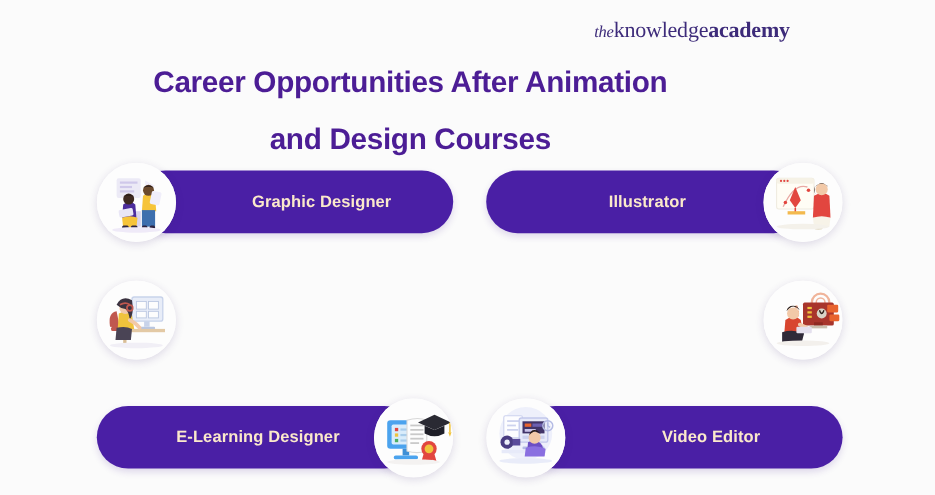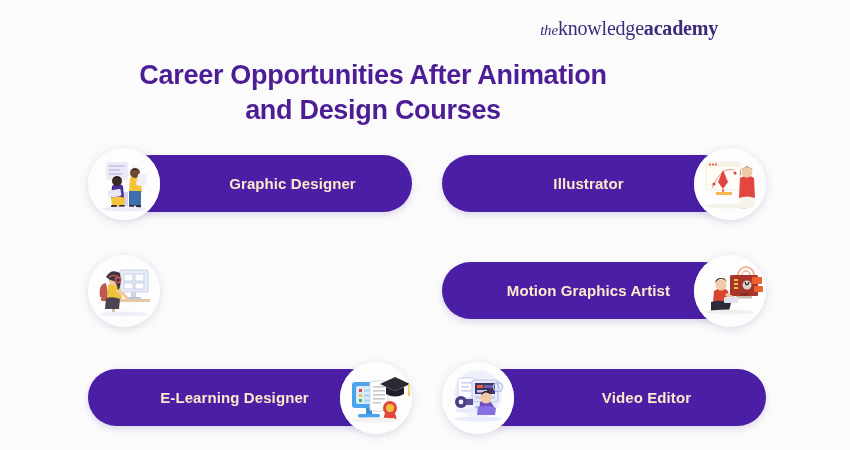--- a/index.html
+++ b/index.html
@@ -24,21 +24,21 @@
   .logo .academy { font-weight:700; }
 
   
   .title {
     position:absolute; left:0; right:0; top:58px;
     text-align:center;
     color:#4c1d95;
     font-size:27px; font-weight:700; line-height:1.28;
     letter-spacing:-0.3px;
   }
-  .title .l2 { display:block; }
+  .title .l2 { display:block;margin-top:16px; }
 
   
   .grid {
     position:absolute; left:88px; top:148px;
     width:678px;
     display:grid;
     grid-template-columns:324px 324px;
     column-gap:30px;
     row-gap:35px;
   }
@@ -177,23 +177,20 @@
           <circle cx="30" cy="25" r="2.6" fill="none" stroke="#c0584f" stroke-width="1.6"></circle>
           <path d="M21 22 q5 -3 9 0" fill="none" stroke="#c0584f" stroke-width="1.6"></path>
           <path d="M30 36 q6 3 9 7" fill="none" stroke="#f2c9a8" stroke-width="3.4" stroke-linecap="round"></path>
           <path d="M18 43 q8 -2 14 1 l-1 10 h-14 z" fill="#4a4455"></path>
           <ellipse cx="36" cy="59" rx="24" ry="2.5" fill="#f1eff6"></ellipse>
         </svg>
       </div>
     </div>
 
     <div class="card right">
-      <div class="pill">
-        <span class="pill-label">Motion Graphics Artist</span>
-      </div>
       <div class="badge">
         <svg viewBox="0 0 72 72">
           <rect x="0" y="0" width="72" height="72" fill="#fdfdfd"></rect>
           <circle cx="52" cy="20" r="8" fill="none" stroke="#f0b49a" stroke-width="2"></circle>
           <circle cx="52" cy="20" r="4" fill="none" stroke="#f0b49a" stroke-width="1.4"></circle>
 
           <rect x="36" y="20" width="28" height="21" rx="1.5" fill="#a8352c"></rect>
           <rect x="40" y="24" width="4" height="2" fill="#f0c33c"></rect>
           <rect x="40" y="28" width="4" height="2" fill="#f0c33c"></rect>
           <rect x="40" y="32" width="4" height="2" fill="#f0c33c"></rect>

